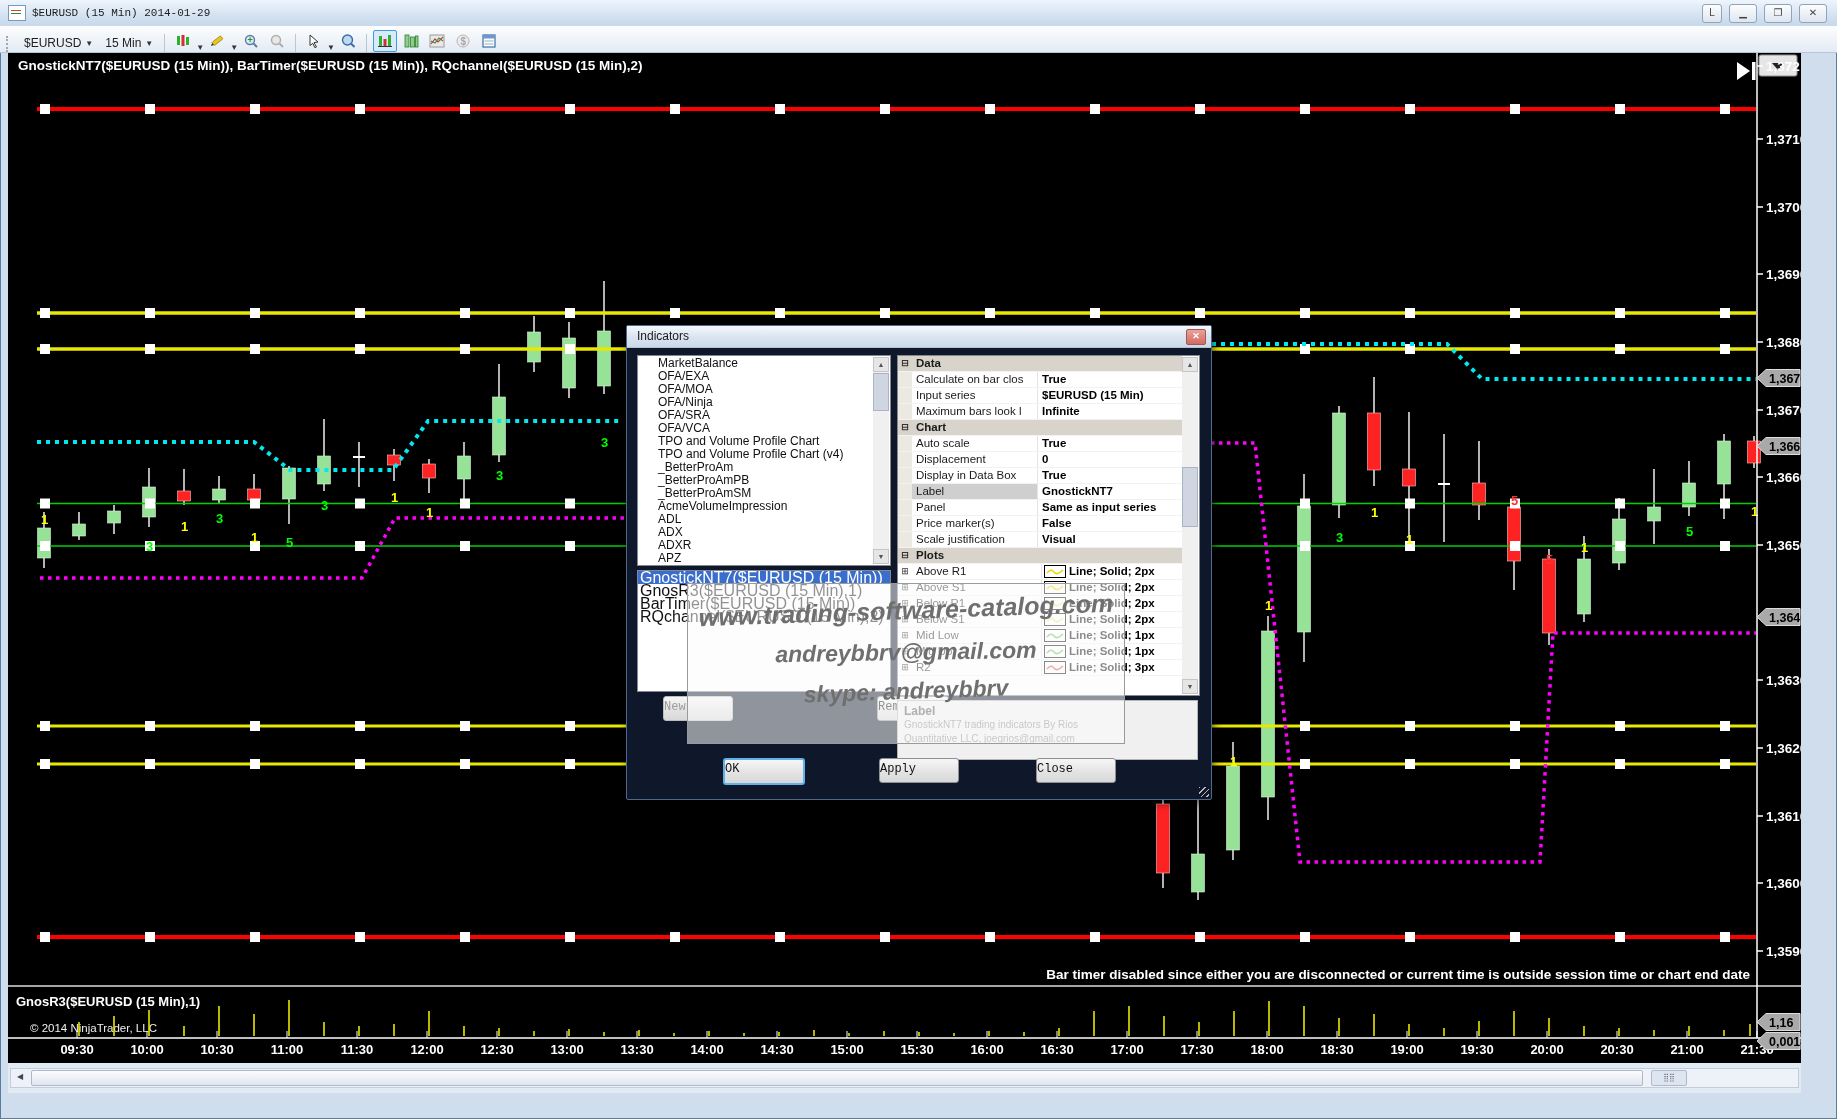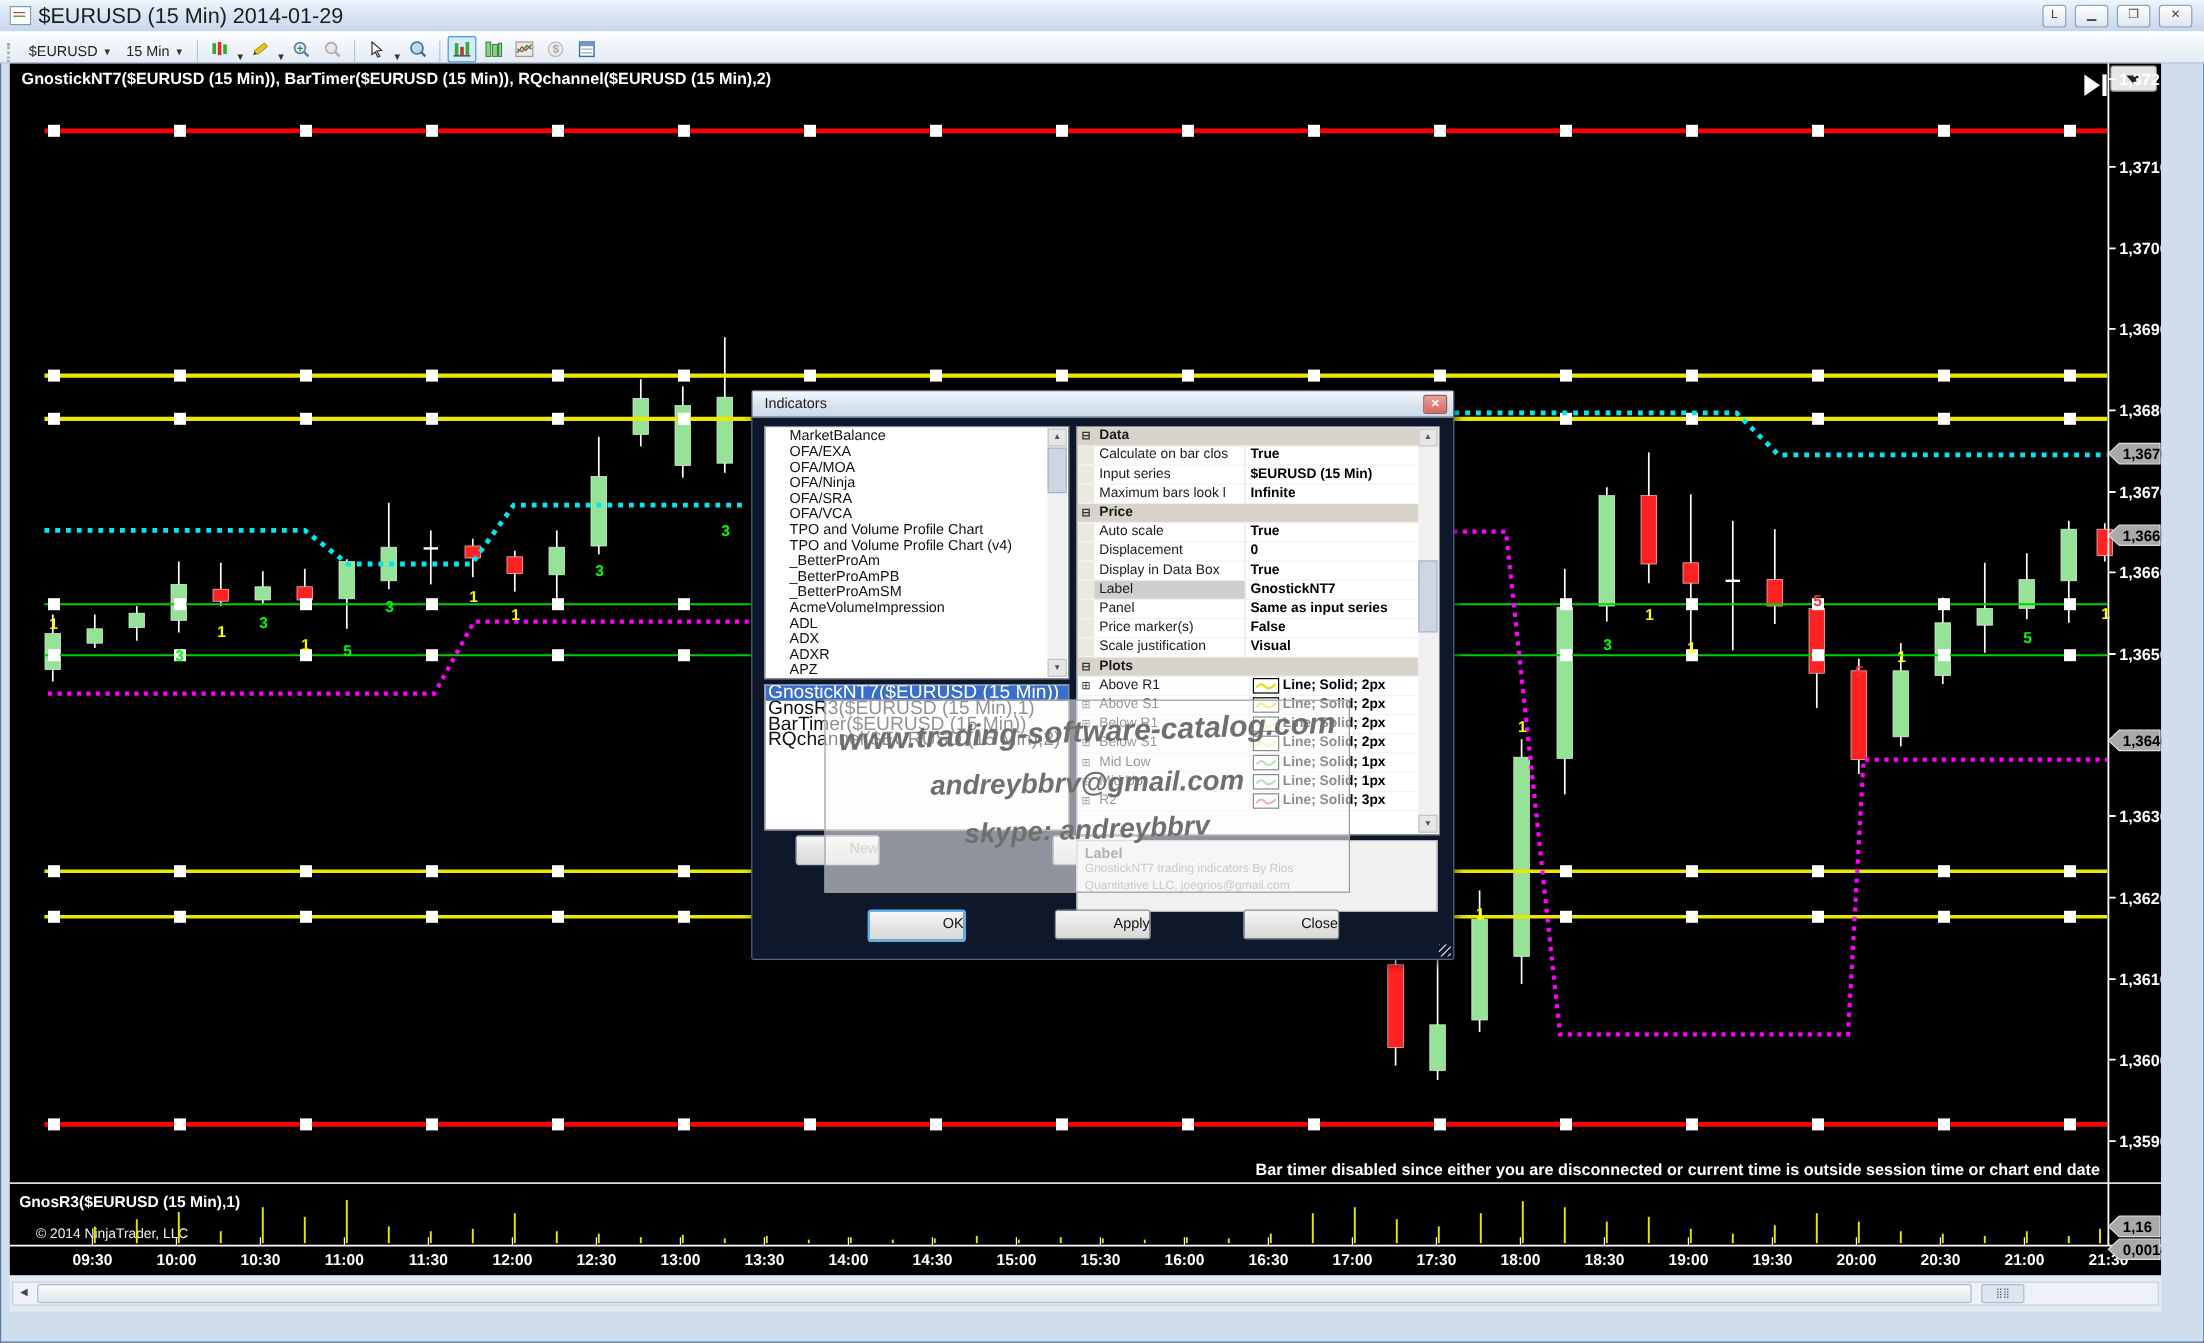--- a/index.html
+++ b/index.html
@@ -3,21 +3,21 @@
 <meta charset="utf-8">
 <style>
   html,body{margin:0;padding:0;background:#2a2a2a;font-family:"Liberation Sans",sans-serif;}
   #window{position:relative;width:1837px;height:1119px;background:#cfdded;overflow:hidden;
           box-shadow:inset 0 0 0 1px #5a7da3;}
   
   #titlebar{position:absolute;left:0;top:0;width:100%;height:26px;
     background:linear-gradient(#eef5fc,#d4e2f1 60%,#c7d8ea);display:flex;align-items:center;}
   #title-icon{width:16px;height:14px;margin:0 6px 0 8px;background:#fff;border:1px solid #7a9abd;position:relative;}
   #title-icon:before{content:"";position:absolute;left:2px;top:7px;width:10px;height:1px;background:#2e8b2e;box-shadow:0 -3px 0 #d04040;}
-  #title-text{font-size:18px;color:#1c1c1c;}
+  #title-text{font-size:11px;color:#1c1c1c;font-family:Liberation Mono, monospace;}
   #win-buttons{position:absolute;right:10px;top:4px;display:flex;gap:7px;}
   .winbtn{width:26px;height:17px;border:1px solid #8fa3ba;border-radius:3px;
     background:linear-gradient(#fdfdfd,#dde6f0);font-size:10px;line-height:15px;text-align:center;color:#444;}
   .winbtn.small{width:18px;}
   
   #toolbar{position:absolute;left:0;top:26px;width:100%;height:26px;
     background:linear-gradient(#fcfdfe,#e4ebf4);border-bottom:1px solid #b9c6d8;display:flex;align-items:flex-end;font-size:12px;color:#222;}
   .tb-grip{width:4px;height:16px;margin:0 6px 0 6px;border-left:2px dotted #9aa8ba;}
   .tb-dd{display:flex;align-items:center;gap:4px;padding:2px 6px;}
   .tb-caret{font-size:8px;color:#333;}
@@ -40,21 +40,21 @@
   .li-item{font-size:12px;line-height:13px;padding-left:20px;white-space:nowrap;color:#111;}
   #cfg-list{left:10px;top:244px;width:252px;height:120px;}
   .cfg-item{font-size:16px;line-height:13px;padding-left:2px;white-space:nowrap;color:#111;}
   .cfg-item.sel{background:#3a6ecd;color:#fff;}
   .vscroll{position:absolute;top:1px;bottom:1px;right:1px;width:16px;background:#f0f0f0;}
   .vs-arrow{position:absolute;left:0;width:16px;height:15px;background:#e6e6e6;border:1px solid #c5c5c5;
     font-size:7px;text-align:center;line-height:14px;color:#555;box-sizing:border-box;}
   .vs-up{top:0;} .vs-down{bottom:0;}
   .vs-thumb{position:absolute;left:0;width:16px;background:#cfd6e2;border:1px solid #aab4c4;box-sizing:border-box;}
   .dlg-btn{position:absolute;height:23px;background:linear-gradient(#f6f6f6,#e2e2e2 60%,#d8d8d8);
-    border:1px solid #8e9092;border-radius:3px;font-size:12px;color:#111;text-align:right;line-height:21px;}
+    border:1px solid #8e9092;border-radius:3px;font-size:12px;color:#111;text-align:left;line-height:21px;font-family:Liberation Mono, monospace;}
   .dlg-btn.disabled{color:#9c9c9c;border-color:#bcbcbc;}
   .dlg-btn.focus{border:2px solid #5fb2e8;line-height:19px;}
   
   #prop-grid{position:absolute;left:270px;top:29px;width:301px;height:339px;background:#fff;border:1px solid #828790;overflow:hidden;}
   .pg-rows{position:absolute;left:0;top:0;right:17px;}
   .pg-row{height:15px;display:flex;font-size:11.5px;line-height:15px;border-bottom:1px solid #f2f2f2;}
   .pg-group{background:#d8d4cc;font-weight:bold;color:#111;}
   .pg-exp{width:14px;text-align:center;font-size:9px;color:#333;flex:none;background:inherit;}
   .pg-gutter{width:14px;flex:none;background:#ece9e2;}
   .pg-name{flex:1;padding-left:4px;color:#1a1a1a;border-right:1px solid #e4e4e4;overflow:hidden;white-space:nowrap;}
@@ -636,21 +636,21 @@
             <div class="pg-name">Input series</div>
             <div class="pg-val">$EURUSD (15 Min)</div>
           </div>
           <div class="pg-row">
             <div class="pg-gutter"></div>
             <div class="pg-name">Maximum bars look l</div>
             <div class="pg-val">Infinite</div>
           </div>
           <div class="pg-row pg-group">
             <div class="pg-exp">⊟</div>
-            <div class="pg-name" style="font-weight:bold;border-right:none">Price</div>
+            <div class="pg-name" style="font-weight:bold;border-right:none">Chart</div>
           </div>
           <div class="pg-row">
             <div class="pg-gutter"></div>
             <div class="pg-name">Auto scale</div>
             <div class="pg-val">True</div>
           </div>
           <div class="pg-row">
             <div class="pg-gutter"></div>
             <div class="pg-name">Displacement</div>
             <div class="pg-val">0</div>

